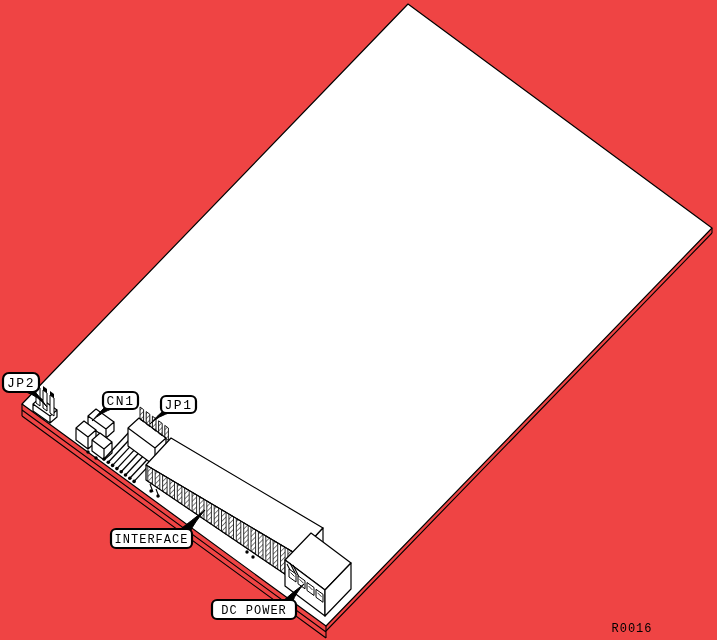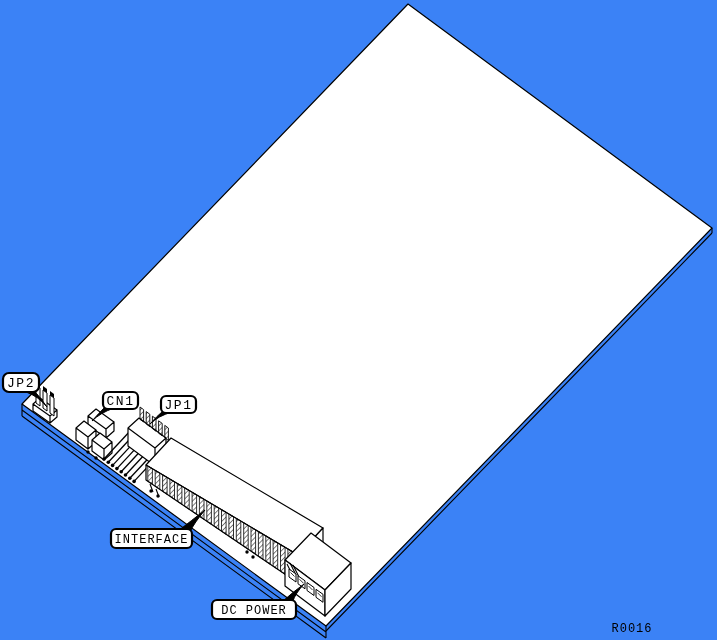--- a/index.html
+++ b/index.html
@@ -1,16 +1,16 @@
 <!DOCTYPE html>
 <html><head>
 <meta charset="utf-8">
 <style>
   html,body{margin:0;padding:0;background:#ffffff;}
-  .stage{position:relative;width:717px;height:640px;background:#3b82f6;overflow:hidden;}
+  .stage{position:relative;width:717px;height:640px;background:#ef4444;overflow:hidden;}
   svg{display:block;}
   .callout-box{fill:#ffffff;stroke:#000000;stroke-width:2.2px;}
   .callout-text{font:13px "Liberation Mono","DejaVu Sans Mono",monospace;letter-spacing:1.5px;fill:#000;}
   .callout-text-long{font:12px "Liberation Mono","DejaVu Sans Mono",monospace;letter-spacing:1px;fill:#000;}
   .figref{font:12px "Liberation Mono","DejaVu Sans Mono",monospace;letter-spacing:1px;fill:#000;}
   .outline{fill:#ffffff;stroke:#000000;stroke-width:1.2px;stroke-linejoin:round;}
   .line{fill:none;stroke:#000000;stroke-width:1.1px;}
   .pointer{fill:#000000;stroke:#000000;stroke-width:1px;stroke-linejoin:round;}
 </style>
 </head>

